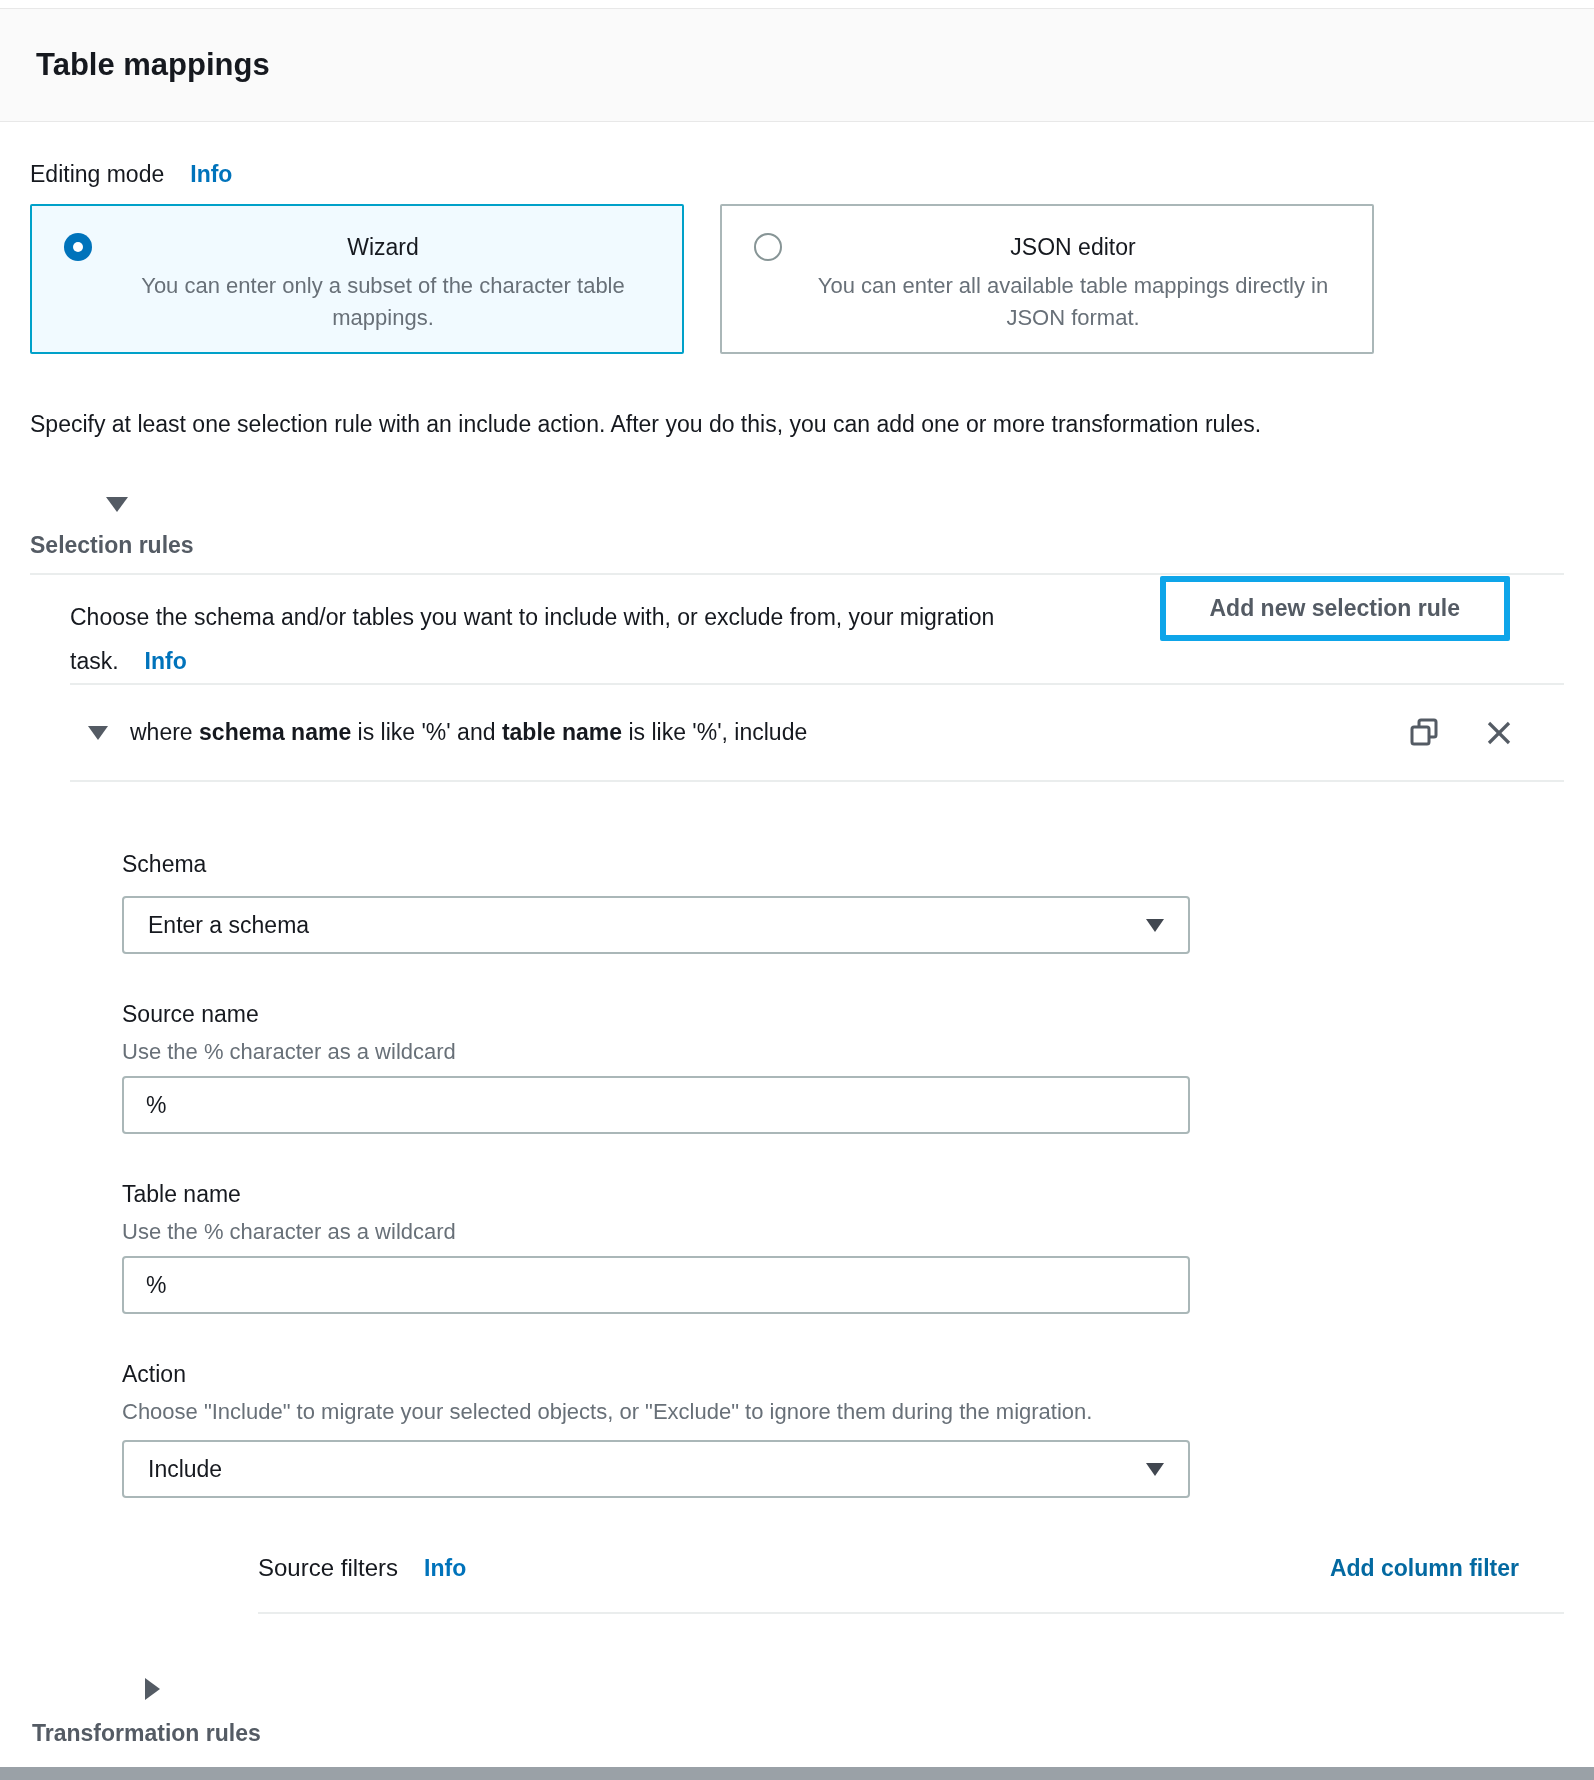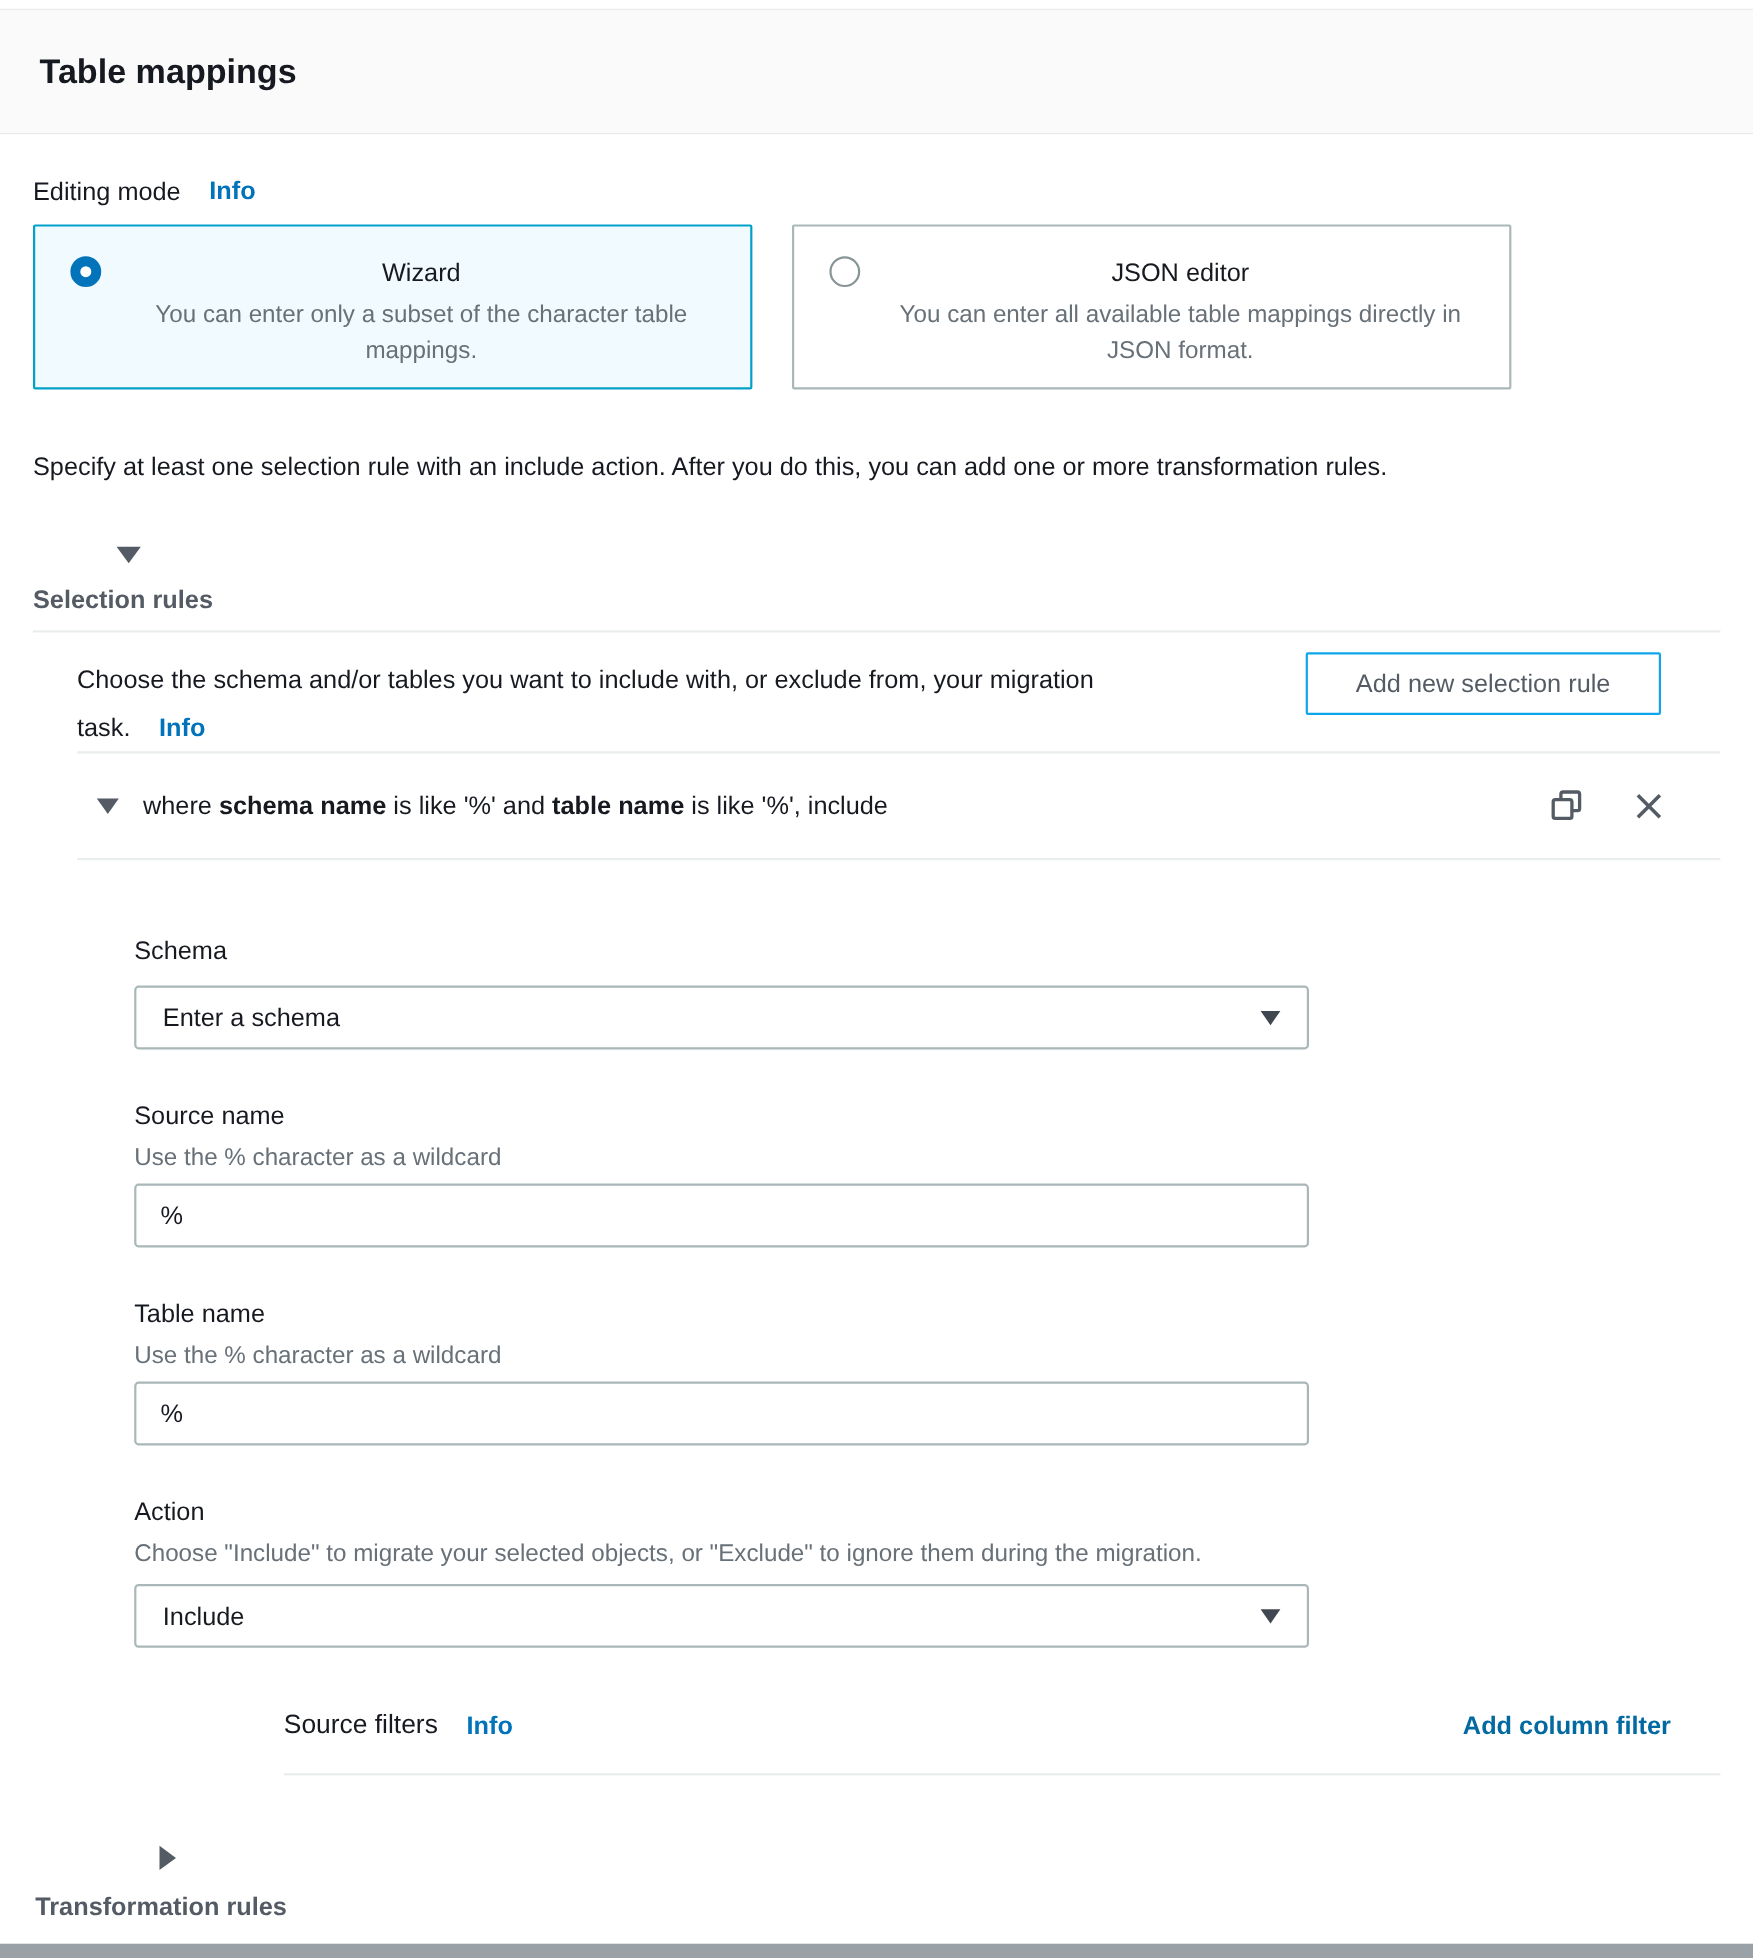--- a/index.html
+++ b/index.html
@@ -23,21 +23,21 @@
     border-bottom: 1px solid #e8e8e8;
     display: flex;
     align-items: center;
     padding-left: 36px;
   }
   .band h1 { margin: 0; font-size: 31px; font-weight: 700; color: #16191f; }
 
   main { padding: 0 30px; }
 
   
-  .editing-row { margin-top: 38px; display: flex; align-items: flex-start; }
+  .editing-row { margin-top: 38px; display: flex; align-items: center; }
   .editing-label { font-size: 23px; color: #16191f; line-height: 28px; }
   .info-link { color: #0073bb; font-weight: 700; text-decoration: none; margin-left: 26px; cursor: pointer; }
 
   .tiles { margin-top: 16px; display: flex; gap: 36px; }
   .tile {
     width: 654px; height: 150px;
     border-radius: 2px;
     padding: 26px 24px 0 32px;
   }
   .tile.selected { background: #f1faff; border: 2px solid #00a1c9; }
@@ -75,23 +75,23 @@
     border-left: 15px solid #545b64;
   }
   hr.div { border: none; border-top: 2px solid #eaeded; margin: 14px 0 0 0; }
 
   .sr-content { margin-left: 40px; }
 
   
   .choose-row { position: relative; padding-top: 20px; min-height: 106px; }
   .choose-text { margin: 0; width: 950px; line-height: 44px; }
   .btn-secondary {
-    position: absolute; top: 18px; right: 54px;
-    background: #fff; border: 2px solid #0ea5e9; border-radius: 2px;
-    color: #545b64; font-weight: 400; font-size: 23px;
+    position: absolute; top: 1px; right: 54px;
+    background: #fff; border: 6px solid #0ea5e9; border-radius: 2px;
+    color: #545b64; font-weight: 700; font-size: 23px;
     font-family: "Liberation Sans", sans-serif;
     padding: 13px 44px; cursor: pointer;
   }
 
   
   .rule-header { height: 95px; display: flex; align-items: center; }
   .rule-header .caret-down { margin-left: 18px; border-left-width: 10px; border-right-width: 10px; border-top-width: 14px; }
   .rule-summary { margin-left: 22px; font-size: 23px; color: #16191f; }
   .rule-summary b { font-weight: 700; }
   .rule-actions { margin-left: auto; margin-right: 49px; display: flex; align-items: center; gap: 42px; }

